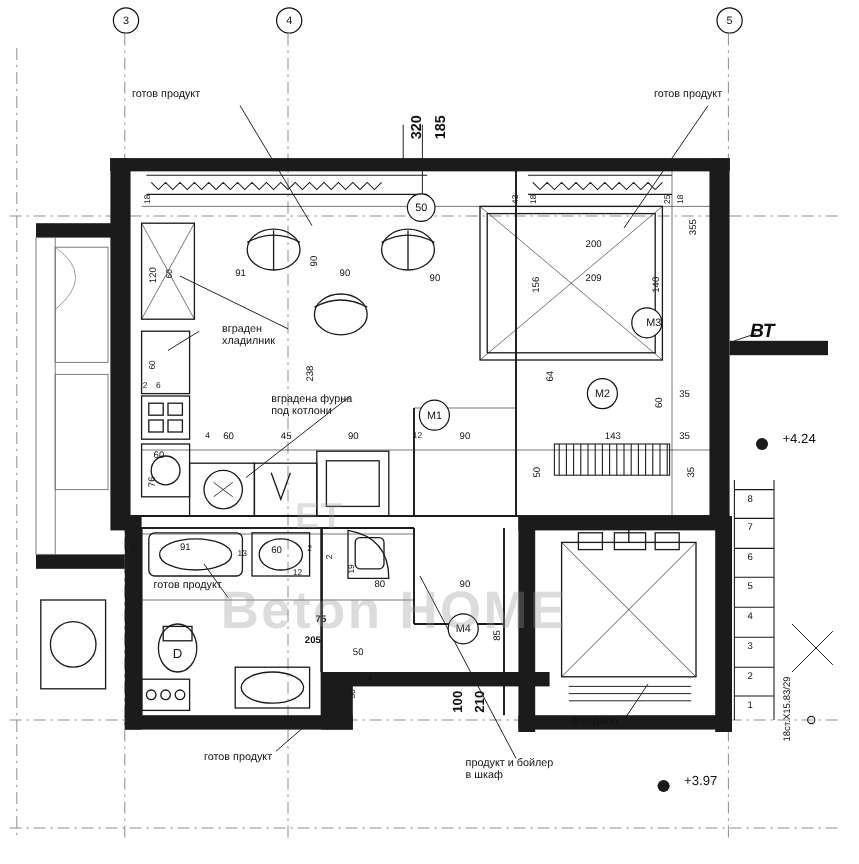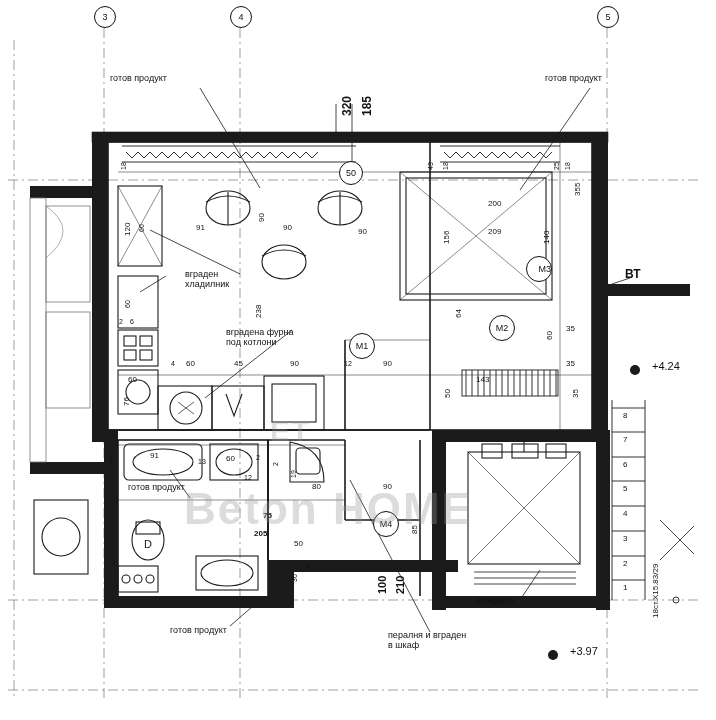--- a/index.html
+++ b/index.html
@@ -303,23 +303,23 @@
 
 <div class="lbl" style="left:110px;top:74px;">готов продукт</div>
 <div class="lbl" style="left:545px;top:74px;">готов продукт</div>
 <div class="lbl" style="left:128px;top:483px;">готов продукт</div>
 <div class="lbl" style="left:170px;top:626px;">готов продукт</div>
 <div class="lbl" style="left:185px;top:270px;">вграден
 хладилник</div>
 <div class="lbl" style="left:226px;top:328px;">вградена фурна
 под котлони</div>
 <div class="lbl" style="left:476px;top:596px;">огледало</div>
-<div class="lbl" style="left:388px;top:631px;">пералня и вграден
+<div class="lbl" style="left:388px;top:631px;">продукт и бойлер
 в шкаф</div>
-<div class="lbl bold" style="left:625px;top:268px;font-size:12px;">ВТ</div>
+<div class="lbl bold" style="left:625px;top:268px;font-size:16px;font-style:italic;">ВТ</div>
 <div class="lbl" style="left:652px;top:360px;font-size:11px;">+4.24</div>
 <div class="lbl" style="left:570px;top:645px;font-size:11px;">+3.97</div>
 
 <div class="lbl rot bold" style="left:341px;top:116px;font-size:12px;">320</div>
 <div class="lbl rot bold" style="left:361px;top:116px;font-size:12px;">185</div>
 <div class="lbl rot xs" style="left:120px;top:170px;">18</div>
 <div class="lbl rot xs" style="left:564px;top:170px;">18</div>
 <div class="lbl rot sm" style="left:574px;top:196px;">355</div>
 <div class="lbl sm" style="left:488px;top:200px;">200</div>
 <div class="lbl sm" style="left:488px;top:228px;">209</div>
@@ -337,21 +337,21 @@
 <div class="lbl rot sm" style="left:255px;top:318px;">238</div>
 <div class="lbl rot sm" style="left:455px;top:318px;">64</div>
 <div class="lbl sm" style="left:566px;top:325px;">35</div>
 <div class="lbl rot sm" style="left:546px;top:340px;">60</div>
 <div class="lbl xs" style="left:171px;top:360px;">4</div>
 <div class="lbl sm" style="left:186px;top:360px;">60</div>
 <div class="lbl sm" style="left:234px;top:360px;">45</div>
 <div class="lbl sm" style="left:290px;top:360px;">90</div>
 <div class="lbl xs" style="left:344px;top:360px;">12</div>
 <div class="lbl sm" style="left:383px;top:360px;">90</div>
-<div class="lbl sm" style="left:476px;top:360px;margin-top:16px;">143</div>
+<div class="lbl sm" style="left:504px;top:360px;">143</div>
 <div class="lbl sm" style="left:566px;top:360px;">35</div>
 <div class="lbl sm" style="left:128px;top:376px;">60</div>
 <div class="lbl rot sm" style="left:123px;top:406px;">76</div>
 <div class="lbl rot sm" style="left:444px;top:398px;">50</div>
 <div class="lbl rot sm" style="left:572px;top:398px;">35</div>
 
 <div class="lbl sm" style="left:623px;top:412px;">8</div>
 <div class="lbl sm" style="left:623px;top:436px;">7</div>
 <div class="lbl sm" style="left:623px;top:461px;">6</div>
 <div class="lbl sm" style="left:623px;top:485px;">5</div>
@@ -376,14 +376,14 @@
 <div class="lbl sm" style="left:294px;top:540px;">50</div>
 <div class="lbl rot xs" style="left:291px;top:582px;">30</div>
 <div class="lbl xs" style="left:306px;top:562px;">4</div>
 <div class="lbl rot sm" style="left:411px;top:534px;">85</div>
 <div class="lbl rot bold" style="left:376px;top:594px;font-size:11px;">100</div>
 <div class="lbl rot bold" style="left:394px;top:594px;font-size:11px;">210</div>
 <div class="lbl rot xs" style="left:427px;top:170px;">43</div>
 <div class="lbl rot xs" style="left:442px;top:170px;">18</div>
 <div class="lbl rot xs" style="left:553px;top:170px;">25</div>
 
-<div class="wm2" style="left:246px;top:414px;margin-left:24px;">ЕТ</div>
+<div class="wm2" style="left:246px;top:414px;">ЕТ</div>
 <div class="wm" style="left:184px;top:484px;">Beton HOME</div>
 
 </body></html>

